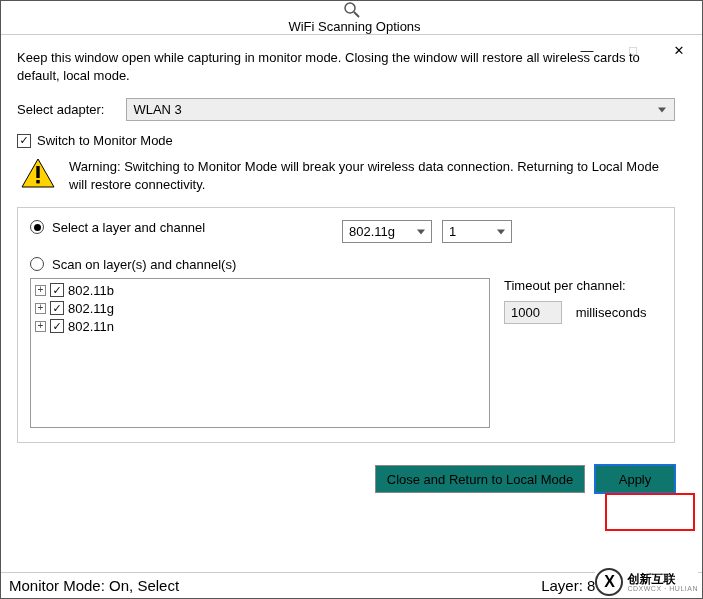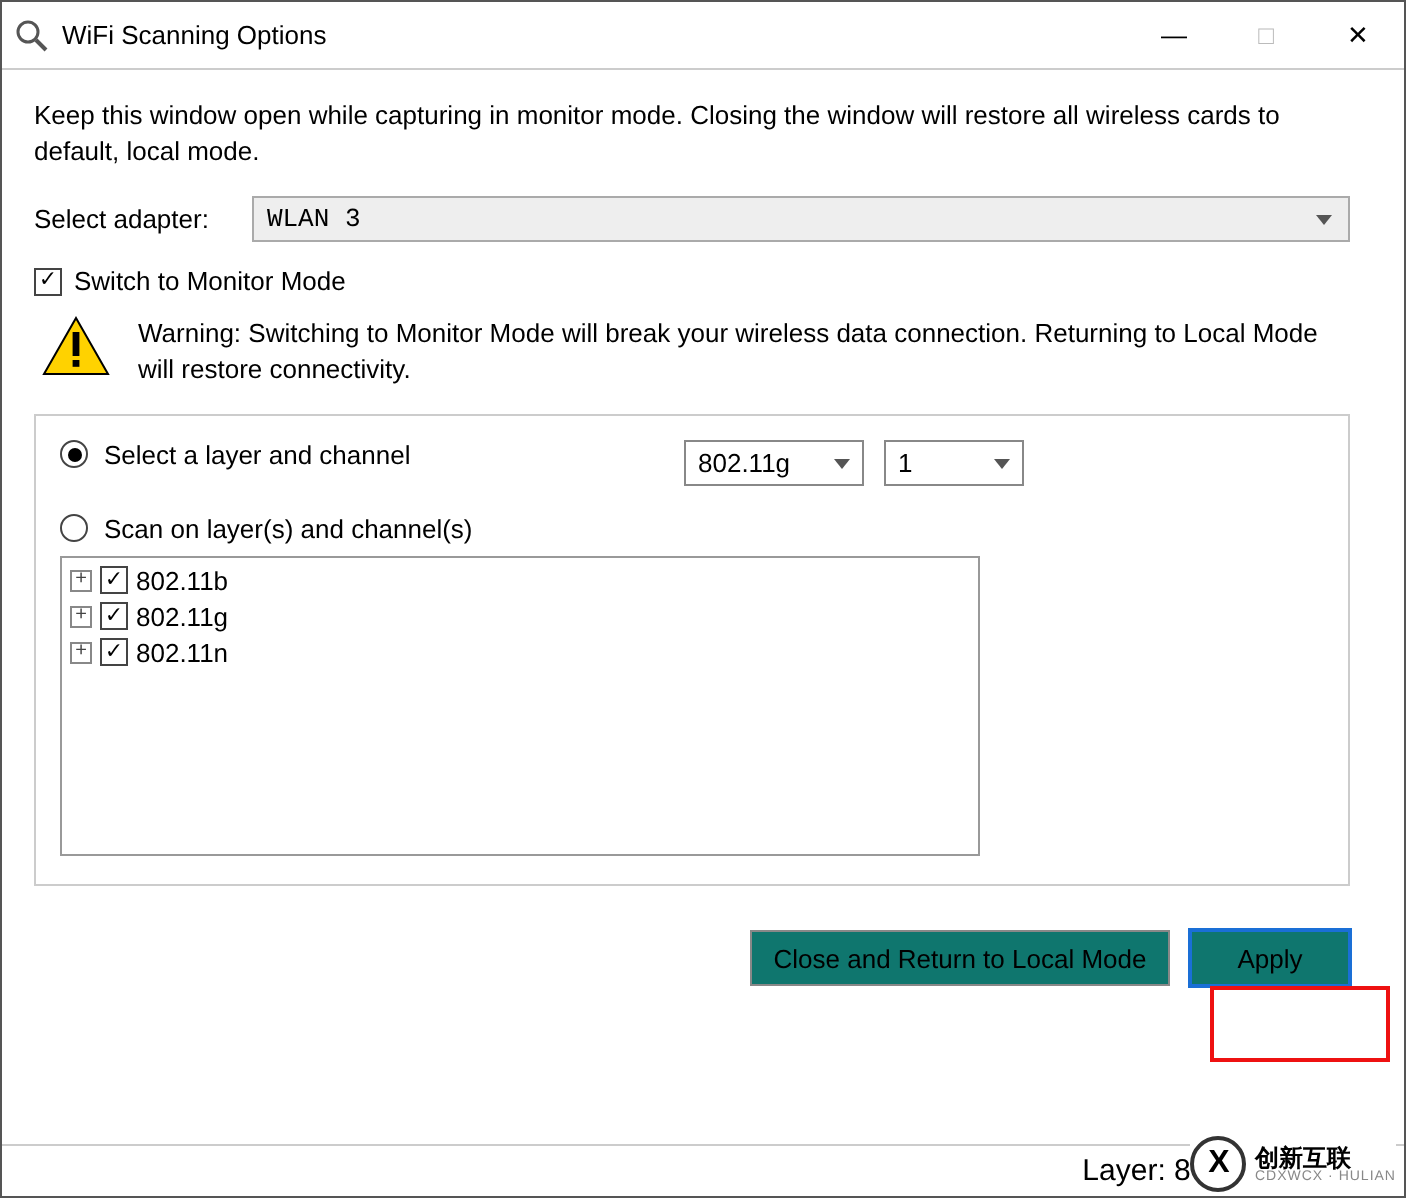--- a/index.html
+++ b/index.html
@@ -12,41 +12,41 @@
     width: 703px; height: 599px;
     position: relative;
     border: 1px solid #555;
     overflow: hidden;
   }
   .titlebar {
     height: 34px;
     display: flex; align-items: center;
     padding-left: 6px;
     border-bottom: 1px solid #ccc;
+    flex-direction: column;
   }
   .titlebar .app-icon {
     width: 18px; height: 18px; margin-right: 6px;
   }
   .titlebar .title { font-size: 13px; }
   .win-controls { margin-left: auto; display: flex; }
   .win-btn {
     width: 46px; height: 33px;
     display: flex; align-items: center; justify-content: center;
     font-family: "Segoe UI Symbol", sans-serif;
   }
   .content { padding: 14px 27px 8px 16px; }
   .desc { font-size: 13px; line-height: 1.35; margin-bottom: 14px; }
   .row { display: flex; align-items: center; margin-bottom: 12px; }
   .label { font-size: 13px; }
   .adapter-select {
     flex: 1; margin-left: 22px; height: 23px;
     border: 1px solid #aaa; background: #eee;
     display: flex; align-items: center; padding: 0 6px;
     position: relative;
-    font-family: Liberation Mono, monospace;
   }
   .adapter-select::after {
     content: ""; position: absolute; right: 8px; top: 50%;
     border-left: 4px solid transparent; border-right: 4px solid transparent;
     border-top: 5px solid #555; transform: translateY(-50%);
   }
   .check-row { display: flex; align-items: center; gap: 6px; font-size: 13px; margin-bottom: 10px; }
   .checkbox {
     width: 14px; height: 14px; border: 1px solid #444;
     display: inline-flex; align-items: center; justify-content: center;
@@ -202,32 +202,40 @@
           <span class="expander">+</span>
           <span class="checkbox">✓</span>
           <span>802.11g</span>
         </div>
         <div class="tree-item">
           <span class="expander">+</span>
           <span class="checkbox">✓</span>
           <span>802.11n</span>
         </div>
       </div>
+      <div class="side-col">
+        <div class="timeout-label">Timeout per channel:</div>
+        <span class="timeout-input">
+          <span>1000</span>
+        </span>
+        <span class="ms">milliseconds</span>
+      </div>
     </div>
   </div>
 
   <div class="button-row">
     <div class="btn close">Close and Return to Local Mode</div>
     <div class="btn apply">Apply</div>
   </div>
 </div>
 
 <div class="apply-highlight" style="left:604px; top:492px; width:90px; height:38px;"></div>
 
 <div class="statusbar">
+  <span>Monitor Mode: On, Select</span>
   <span class="right">
     <span>Layer: 802.11g</span>
     <span>Chan</span>
   </span>
 </div>
 
 <div class="watermark">
   <span class="circle">X</span>
   <span>
     <div class="txt">创新互联</div>

